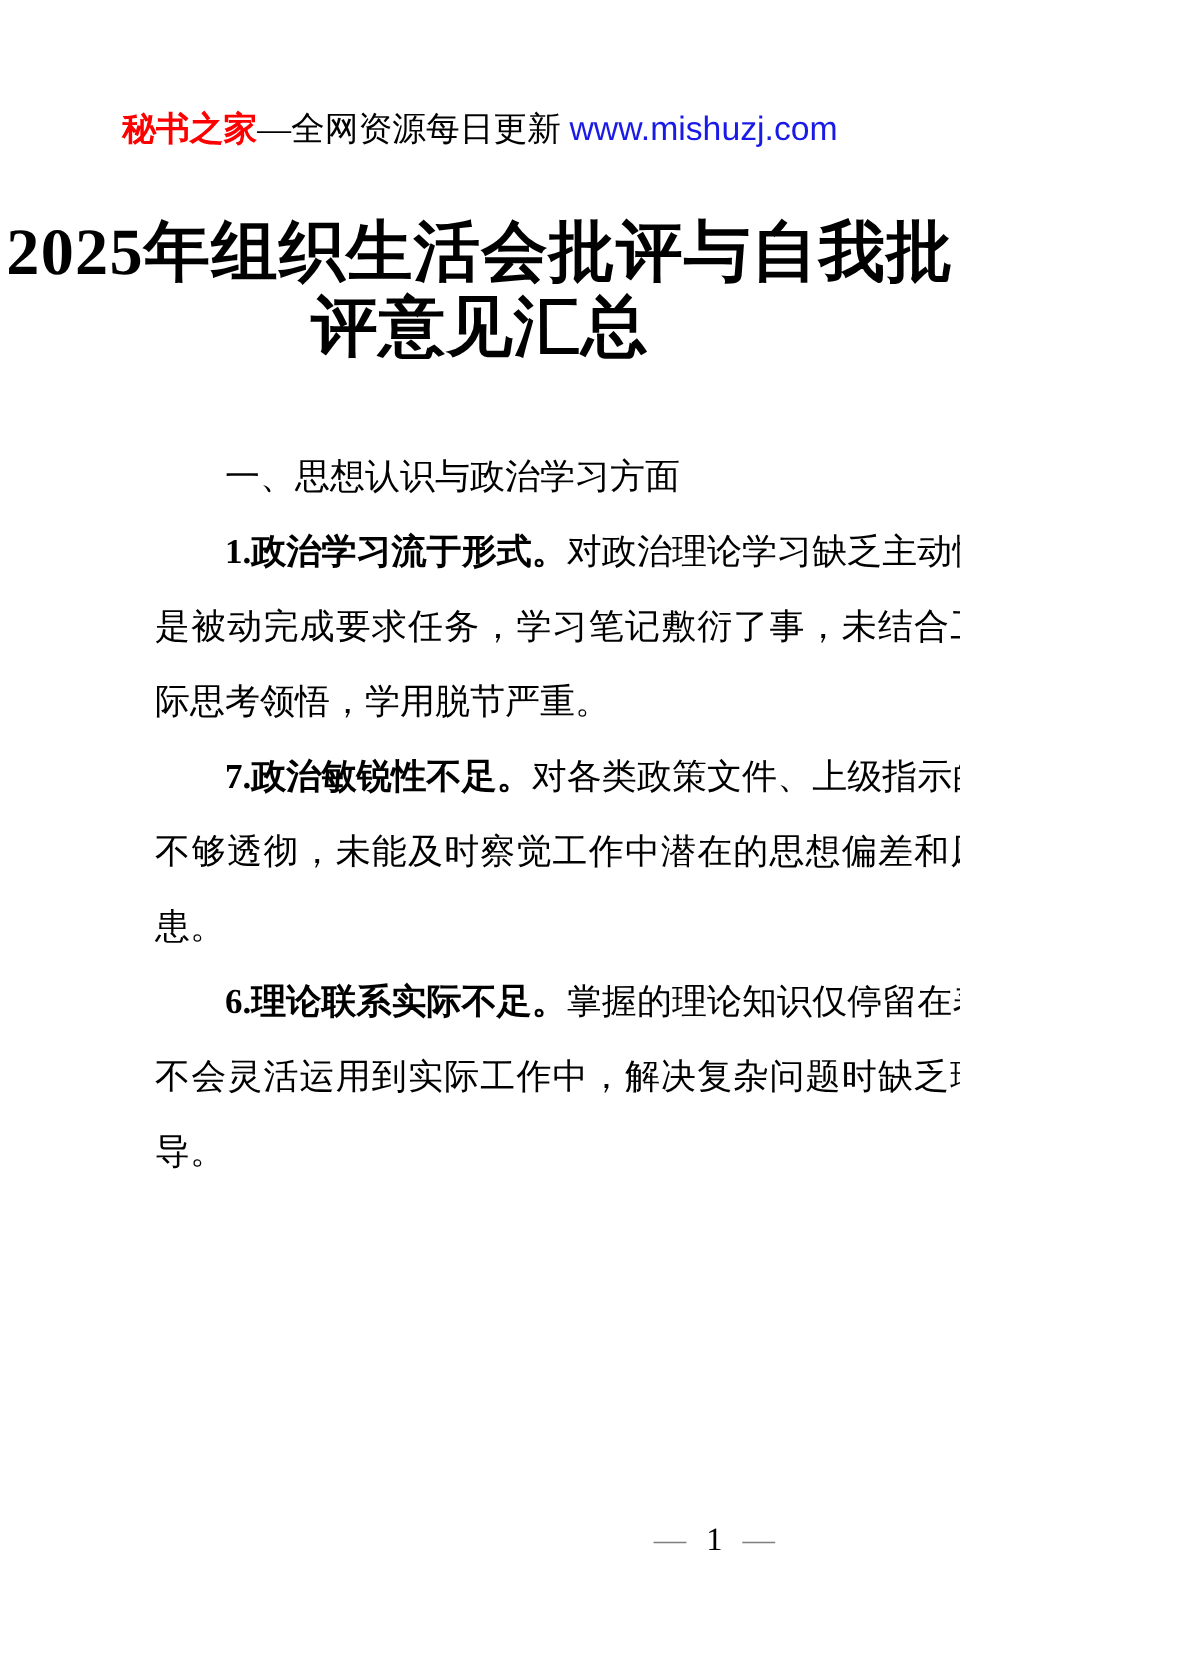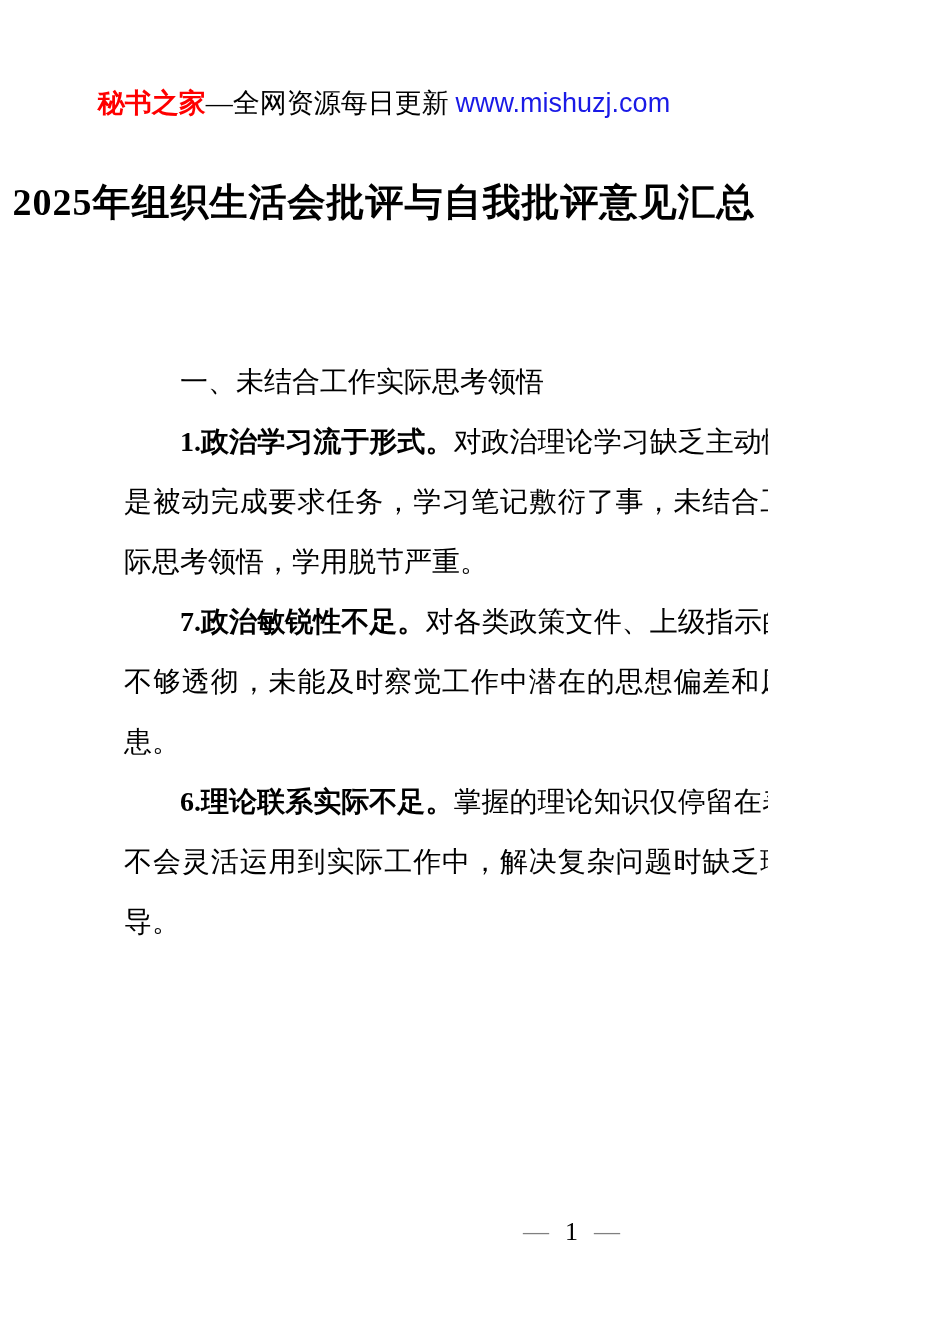--- a/index.html
+++ b/index.html
@@ -40,21 +40,21 @@
     font-family: "Liberation Sans", sans-serif;
   }
   
   .doc-title {
     position: absolute;
     top: 172px;
     left: 0;
     width: 100%;
     margin: 0;
     text-align: center;
-    font-size: 38px;
+    font-size: 53px;
     font-weight: bold;
     line-height: 60px;
     letter-spacing: 1px;
   }
   
   .content {
     position: absolute;
     top: 352px;
     left: 124px;
     width: 722px;
@@ -102,21 +102,21 @@
   <div class="doc-header">
     <span class="brand">秘书之家</span><span class="tagline">—全网资源每日更新 </span><a class="url">www.mishuzj.com</a>
   </div>
 
   <h1 class="doc-title">
     <span>2025年组织生活会批评与自我批评意见汇总</span><br>
   </h1>
 
   <div class="content">
 
-    <h2 class="section-heading">一、未结合工作实际思考领悟</h2>
+    <h2 class="section-heading">一、思想认识与政治学习方面</h2>
 
     <p class="para"><strong>1.政治学习流于形式。</strong><span>对政治理论学习缺乏主动性，多是被动完成要求任务，学习笔记敷衍了事，未结合工作实际思考领悟，学用脱节严重。</span></p>
 
 
 
     <p class="para"><strong>7.政治敏锐性不足。</strong><span>对各类政策文件、上级指示的解读不够透彻，未能及时察觉工作中潜在的思想偏差和风险隐患。</span></p>
 
     <p class="para"><strong>6.理论联系实际不足。</strong><span>掌握的理论知识仅停留在表面，不会灵活运用到实际工作中，解决复杂问题时缺乏理论指导。</span></p>
 
   </div>

